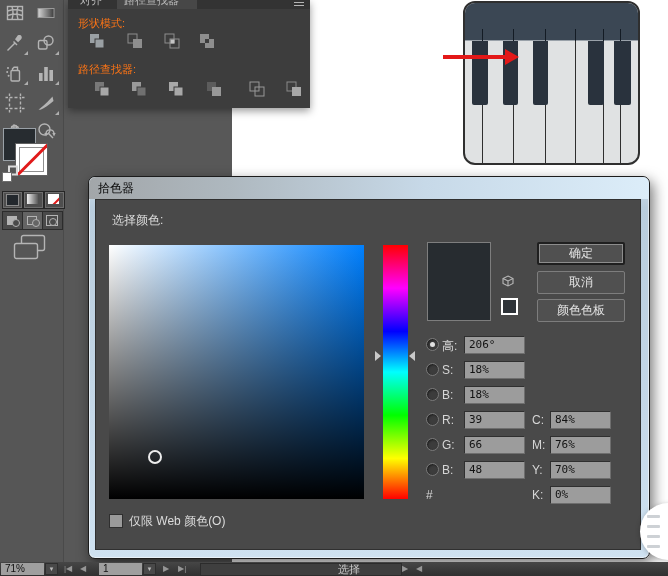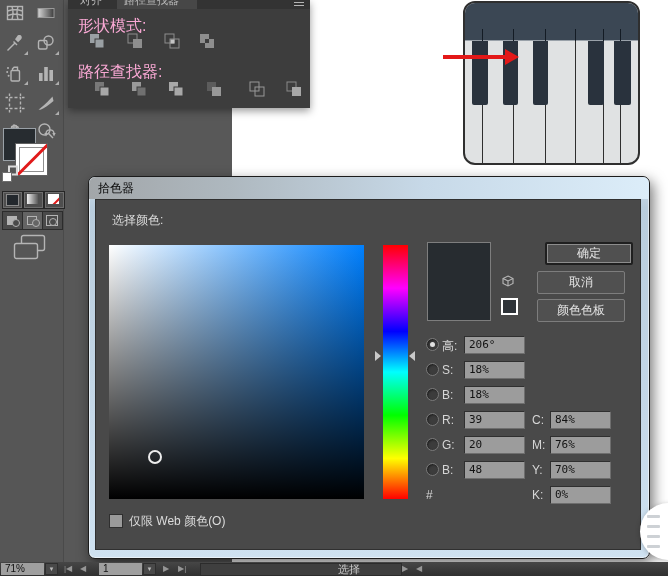--- a/index.html
+++ b/index.html
@@ -42,21 +42,21 @@
   .dmsq{position:absolute;left:4px;top:4px;width:8px;height:7px;border:1px solid #b3b3b3;}
   .dmci{position:absolute;left:9px;top:7px;width:6px;height:6px;border:1px solid #b3b3b3;border-radius:50%;background:#4a4a4a;}
 
   
   .panel{position:absolute;left:68px;top:0;width:242px;height:108px;background:#3d3d3d;
          box-shadow:0 3px 8px rgba(0,0,0,.4);z-index:2;color:#cfcfcf;}
   .tabstrip{position:absolute;left:0;top:0;right:0;height:9px;background:#333333;overflow:hidden;}
   .tab{position:absolute;top:0;height:9px;overflow:hidden;}
   .tab span{position:absolute;top:-7px;left:7px;font-size:11px;color:#b9b9b9;white-space:nowrap;}
   .tab.active{background:#474747;}
-  .panel-label{position:absolute;left:10px;font-size:16px;color:#f9a8d4;}
+  .panel-label{position:absolute;left:10px;font-size:11px;color:#f97316;}
   .pficon{position:absolute;width:18px;height:18px;}
   .expand-btn{position:absolute;left:162px;top:31px;width:72px;height:21px;background:#414141;
               border:1px solid #666666;border-radius:2px;color:#9b9b9b;font-size:12px;text-align:center;line-height:20px;}
   .panel-menu{position:absolute;right:6px;top:2px;width:10px;height:6px;overflow:hidden;}
   .panel-menu i{display:block;height:1px;background:#b5b5b5;margin-bottom:2px;}
 
   
   .watermark{position:absolute;left:640px;top:503px;width:57px;height:57px;border-radius:50%;
              background:#ffffff;z-index:5;box-shadow:0 1px 5px rgba(0,0,0,.25);}
   .wline{position:absolute;left:7px;width:13px;height:3px;background:#cdd1d5;border-radius:1px;}
@@ -77,21 +77,21 @@
   .hue-slider{position:absolute;left:287px;top:45px;width:25px;height:254px;
               background:linear-gradient(to bottom,#ff0000 0%,#ff00ff 17%,#0000ff 34%,#00ffff 50%,#00ff00 67%,#ffff00 84%,#ff0000 100%);}
   .hue-arrow-l{position:absolute;left:279px;top:151px;width:0;height:0;
                border-left:6px solid #c9c9c9;border-top:5px solid transparent;border-bottom:5px solid transparent;}
   .hue-arrow-r{position:absolute;left:313px;top:151px;width:0;height:0;
                border-right:6px solid #c9c9c9;border-top:5px solid transparent;border-bottom:5px solid transparent;}
   .preview{position:absolute;left:331px;top:42px;width:62px;height:77px;background:#272c30;border:1px solid #7e7e7e;}
   .websafe{position:absolute;left:405px;top:98px;width:13px;height:13px;background:#2e3338;border:2px solid #ffffff;}
   .dlg-btn{position:absolute;left:441px;width:88px;height:23px;background:#505050;border:1px solid #7d7d7d;
            border-radius:2px;color:#e3e3e3;font-size:12px;text-align:center;line-height:21px;box-sizing:border-box;}
-  .dlg-btn.ok{border:2px solid #1f1f1f;box-shadow:inset 0 0 0 1px #8d8d8d;line-height:19px;margin-left:8px;}
+  .dlg-btn.ok{border:2px solid #1f1f1f;box-shadow:inset 0 0 0 1px #8d8d8d;line-height:19px;}
   .radio{position:absolute;left:330px;width:11px;height:11px;border-radius:50%;background:#3c3c3c;
          border:1px solid #7a7a7a;box-shadow:inset 1px 1px 2px #1e1e1e;}
   .radio.sel::after{content:'';display:block;width:5px;height:5px;margin:3px;border-radius:50%;background:#e0e0e0;}
   .flabel{position:absolute;font-size:12px;color:#d6d6d6;}
   .nfield{position:absolute;width:55px;height:15px;background:#9c9c9c;border:1px solid #2f2f2f;
           border-bottom-color:#6e6e6e;border-right-color:#6e6e6e;
           font-family:"DejaVu Sans Mono",monospace;font-size:11px;color:#121212;padding:1px 0 0 4px;}
   .hexfield{position:absolute;left:341px;top:284px;width:80px;height:16px;background:#9c9c9c;
             border:2px solid #d0802d;font-family:"DejaVu Sans Mono",monospace;font-size:11px;padding:1px 0 0 2px;}
   .hexsel{background:#2f8fe0;color:#ffffff;padding:0 1px;}
@@ -405,21 +405,21 @@
       <div class="radio" style="top:188px"></div>
       <div class="flabel" style="left:346px;top:188px">B:</div>
       <div class="nfield" style="left:368px;top:186px">18%</div>
 
       <div class="radio" style="top:213px"></div>
       <div class="flabel" style="left:346px;top:213px">R:</div>
       <div class="nfield" style="left:368px;top:211px">39</div>
 
       <div class="radio" style="top:238px"></div>
       <div class="flabel" style="left:346px;top:238px">G:</div>
-      <div class="nfield" style="left:368px;top:236px">20</div>
+      <div class="nfield" style="left:368px;top:236px">66</div>
 
       <div class="radio" style="top:263px"></div>
       <div class="flabel" style="left:346px;top:263px">B:</div>
       <div class="nfield" style="left:368px;top:261px">48</div>
 
       <div class="flabel" style="left:436px;top:213px">C:</div>
       <div class="nfield" style="left:454px;top:211px">84%</div>
       <div class="flabel" style="left:436px;top:238px">M:</div>
       <div class="nfield" style="left:454px;top:236px">76%</div>
       <div class="flabel" style="left:436px;top:263px">Y:</div>

